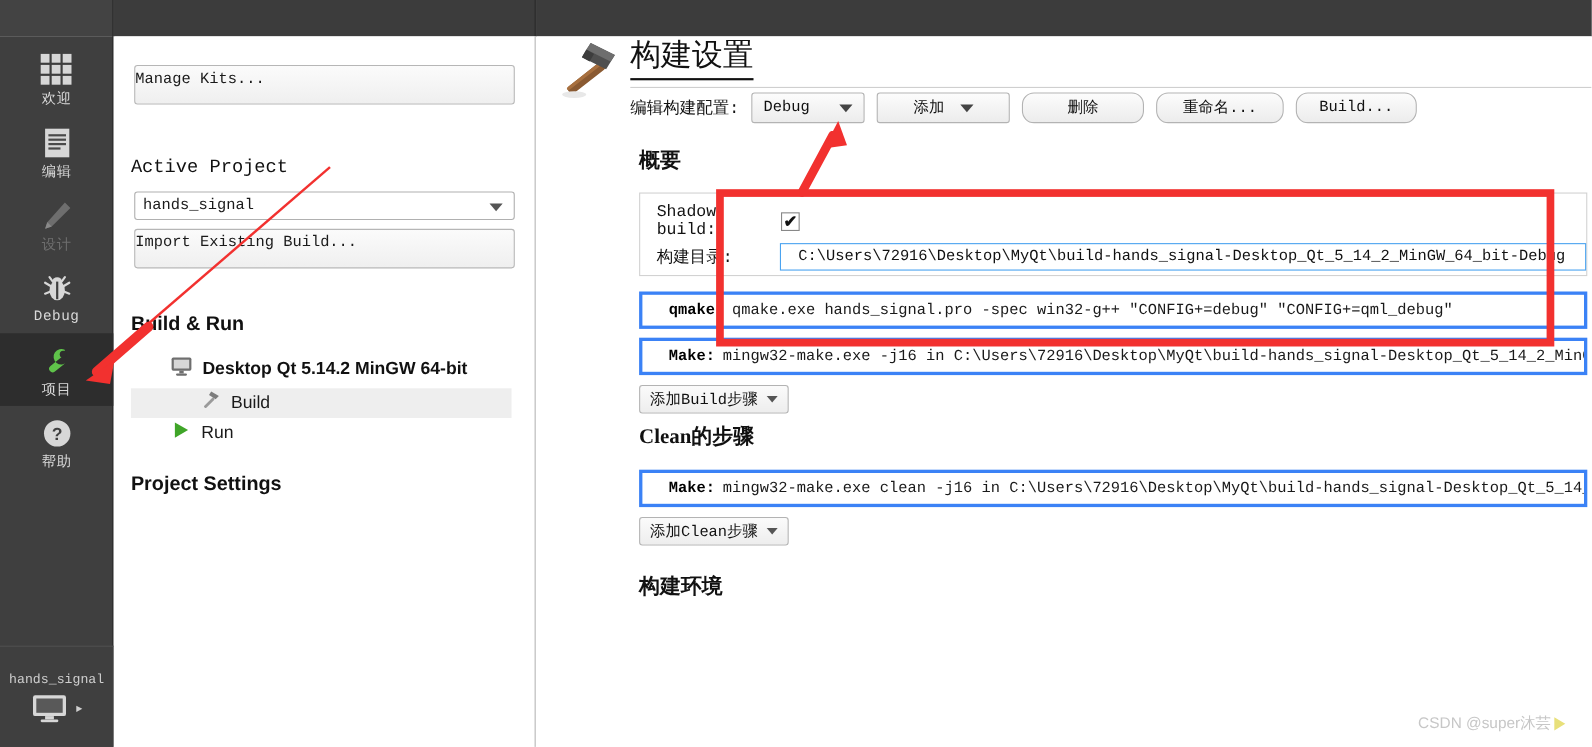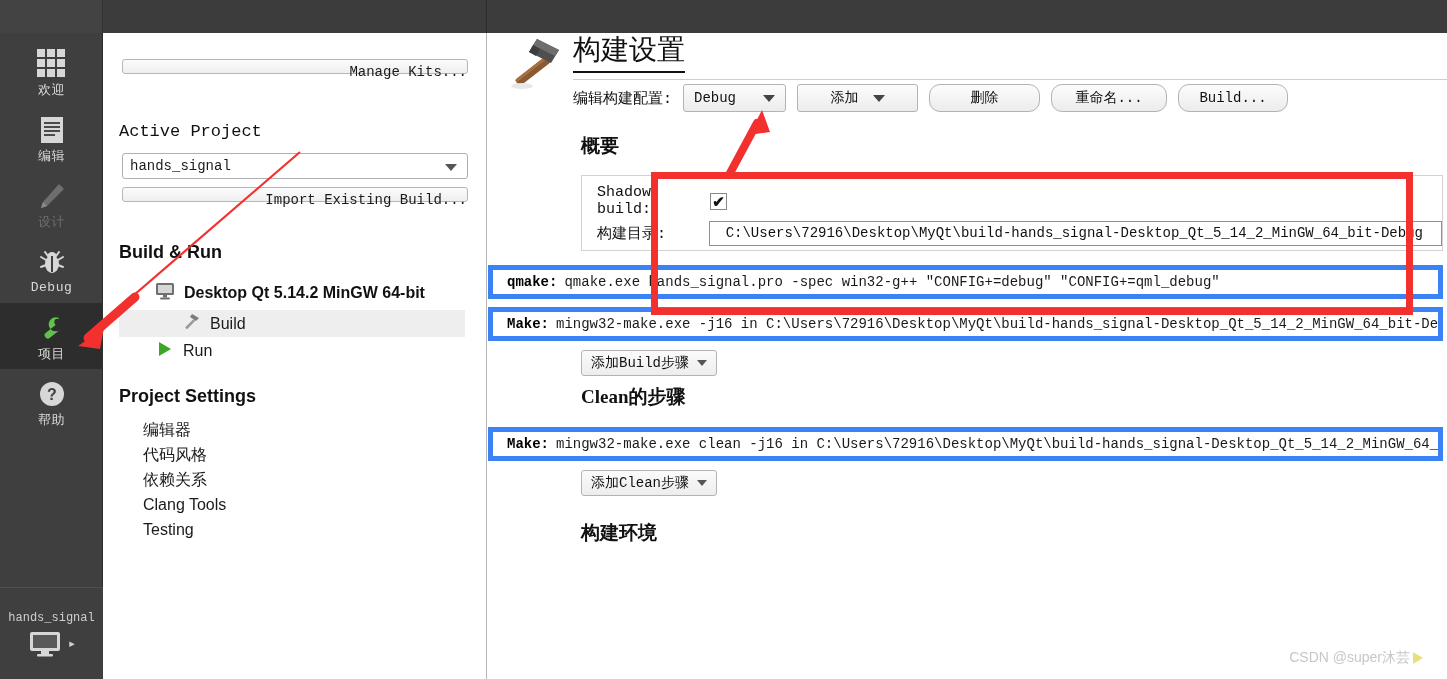--- a/index.html
+++ b/index.html
@@ -47,25 +47,25 @@
   .target-name { color:#cfcfcf; font-family:"Liberation Mono", monospace; font-size:12px; }
   .target-row { display:flex; align-items:center; gap:7px; }
   .monitor { width:34px; height:26px; }
 
   
   .treepane {
     position:absolute; left:104px; top:33px; width:383px; height:646px;
     background:#ffffff; border-right:1px solid #b6b6b6;
   }
   .btn-wide {
-    display:block; margin:0 auto; width:346px; height:15px;
+    display:block; margin:0 auto; width:346px; height:36px;
     background:linear-gradient(#fbfbfb,#efefef);
     border:1px solid #b6b6b6; border-radius:3px;
     font-family:"Liberation Mono", monospace; font-size:14px; color:#1a1a1a;
-    text-align:right; line-height:24px;
+    text-align:left; line-height:24px;
   }
   .tree-h {
     font-family:"Liberation Mono", monospace; font-size:17px; color:#111;
     margin-left:15px;
   }
   .combo {
     position:relative; margin:0 auto; width:346px; height:26px;
     background:#fff; border:1px solid #b0b0b0; border-radius:3px;
     font-family:"Liberation Mono", monospace; font-size:14px; color:#1a1a1a;
     line-height:24px; padding-left:7px;
@@ -125,23 +125,23 @@
     width:17px; height:17px; border:1px solid #888; background:#fff;
     display:flex; align-items:center; justify-content:center;
     font-size:15px; color:#111; line-height:1; font-weight:bold;
   }
   .pathinput {
     height:25px; border:1px solid #4aa3f0; background:#fff;
     font-family:"Liberation Mono", monospace; font-size:14px; color:#111;
     display:flex; align-items:center; padding-left:16px; overflow:hidden; white-space:nowrap;
   }
   .stepbox {
-    margin-right:4px; height:34px;
-    border:5px solid #3b82f6; background:#fff;
-    display:flex; align-items:center; padding-left:14px;
+    margin-left:93px; margin-right:4px; height:34px;
+    border:3px solid #3b82f6; background:#fff;
+    display:flex; align-items:center; padding-left:24px;
     font-family:"Liberation Mono", monospace; font-size:14px; color:#1a1a1a;
     white-space:nowrap; overflow:hidden;
   }
   .stepbox b { margin-right:7px; color:#000; }
   .addstep {
     margin-left:93px; height:26px; display:inline-flex; align-items:center; gap:8px;
     border:1px solid #b3b3b3; border-radius:3px;
     background:linear-gradient(#fbfbfb,#ededed);
     padding:0 9px; font-family:"Liberation Mono", monospace; font-size:14px; color:#111;
   }
@@ -310,27 +310,20 @@
       <span>
         <svg viewBox="0 0 18 18" width="18" height="18">
           <polygon points="4,2 16,9 4,16" fill="#3fa528"></polygon>
         </svg>
       </span>
       <span>Run</span>
     </div>
 
     <div class="sec-title" style="margin-top:22px;">Project Settings</div>
 
-    <div style="margin-top:10px;">
-      <div class="psettings-item">编辑器</div>
-      <div class="psettings-item">代码风格</div>
-      <div class="psettings-item">依赖关系</div>
-      <div class="psettings-item">Clang Tools</div>
-      <div class="psettings-item">Testing</div>
-    </div>
   </div>
 
   <div class="content">
 
     <div class="page-head">
       <span class="hammer">
         <svg viewBox="0 0 56 56" width="56" height="56">
           <rect x="6" y="30" width="40" height="8" rx="3" fill="#8a5a32" transform="rotate(-38 26 34)"></rect>
           <rect x="6" y="30" width="40" height="3" rx="1.5" fill="#a8703f" transform="rotate(-38 26 34)"></rect>
           <polygon points="30,2 52,13 44,26 22,15" fill="#4f4f4f"></polygon>

